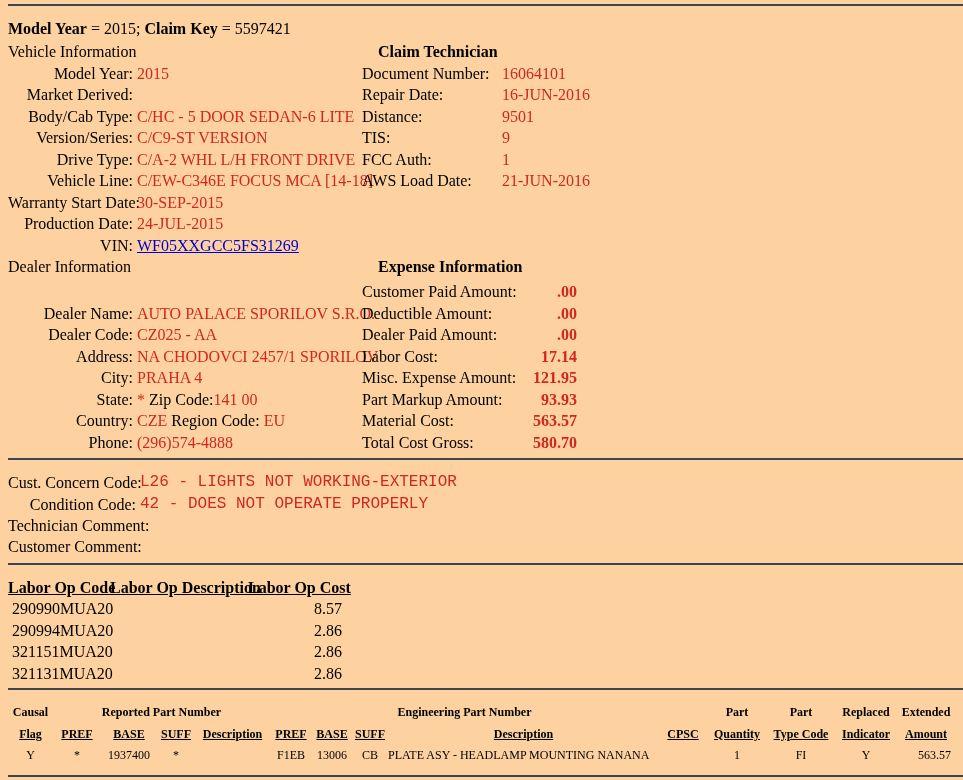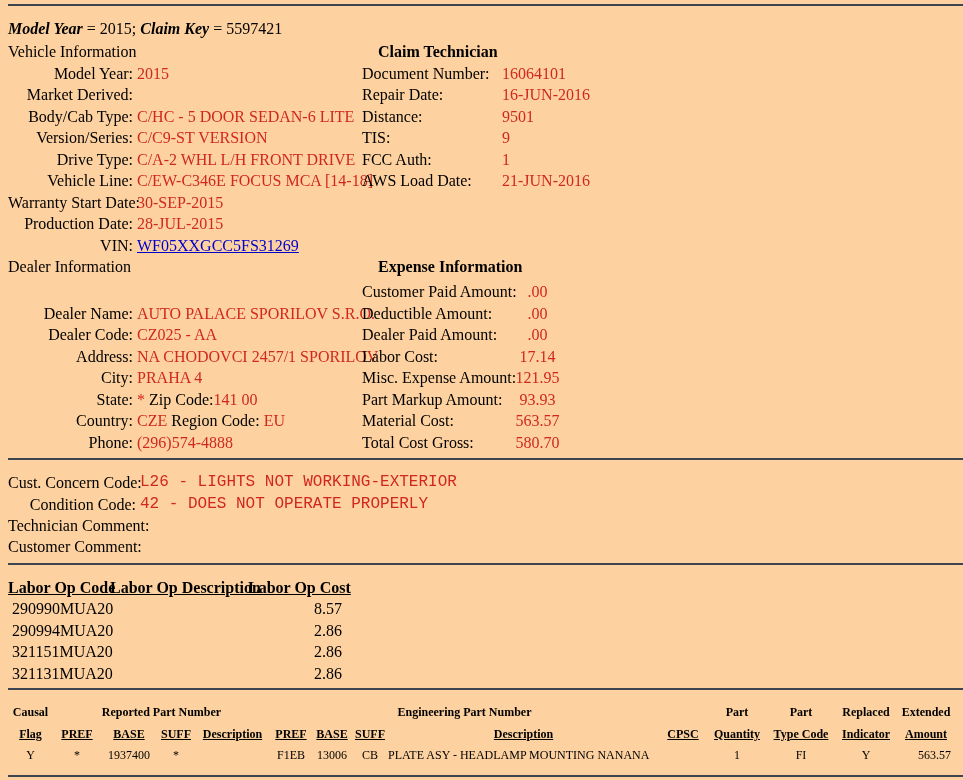--- a/index.html
+++ b/index.html
@@ -11,31 +11,31 @@
   }
   .page { padding: 0 0 0 8px; width: 955px; }
 
   .rule { border: none; border-top: 2px solid #3d4450; margin: 0; height: 0; }
   .rule-top    { margin-top: 4px; }
   .rule-mid    { margin-top: 5px; }
   .rule-labor  { margin-top: 4px; }
   .rule-bottom { margin-top: 8px; }
 
   .title-line { margin-top: 12px; white-space: nowrap; }
-  .b { font-weight: bold; font-style: italic; }
+  .b { font-weight: bold; }
 
   
   .grid-row { display: grid; grid-template-columns: 125px 229px 136px 79px 1fr; white-space: nowrap; }
   .sec-head-row { margin-top: 2px; }
   .first-data-row { margin-top: 4px; }
   .lbl   { grid-column: 1; text-align: right; }
   .val   { grid-column: 2; padding-left: 4px; color: var(--red); }
   .rlbl  { grid-column: 3; text-align: left; }
   .rval-left  { grid-column: 4 / 6; padding-left: 4px; color: var(--red); }
-  .rval-right { grid-column: 4; text-align: center; color: var(--red); }
+  .rval-right { grid-column: 4; text-align: right; color: var(--red); font-weight: bold; }
   .sec-head-left  { grid-column: 1 / 3; font-weight: normal; }
   .sec-head-right { grid-column: 3 / 6; font-weight: bold; padding-left: 16px; }
   .val .black { color: #000; }
   .val .red { color: var(--red); }
   a.vin { color: var(--blue); text-decoration: underline; cursor: pointer; }
 
   
   .concern { margin-top: 12px; }
   .concern-row { display: grid; grid-template-columns: 128px 1fr; white-space: nowrap; }
   .concern-row .lbl { grid-column: 1; }
@@ -114,21 +114,21 @@
     <div class="val">C/EW-C346E FOCUS MCA [14-18]</div>
     <div class="rlbl">AWS Load Date:</div>
     <div class="rval-left">21-JUN-2016</div>
   </div>
   <div class="grid-row">
     <div class="lbl">Warranty Start Date:</div>
     <div class="val">30-SEP-2015</div>
   </div>
   <div class="grid-row">
     <div class="lbl">Production Date:</div>
-    <div class="val">28-JUL-2015</div>
+    <div class="val">24-JUL-2015</div>
   </div>
   <div class="grid-row">
     <div class="lbl">VIN:</div>
     <div class="val"><a class="vin" href="#">WF05XXGCC5FS31269</a></div>
   </div>
 
   <div class="grid-row">
     <div class="sec-head-left">Dealer Information</div>
     <div class="sec-head-right">Expense Information</div>
   </div>

